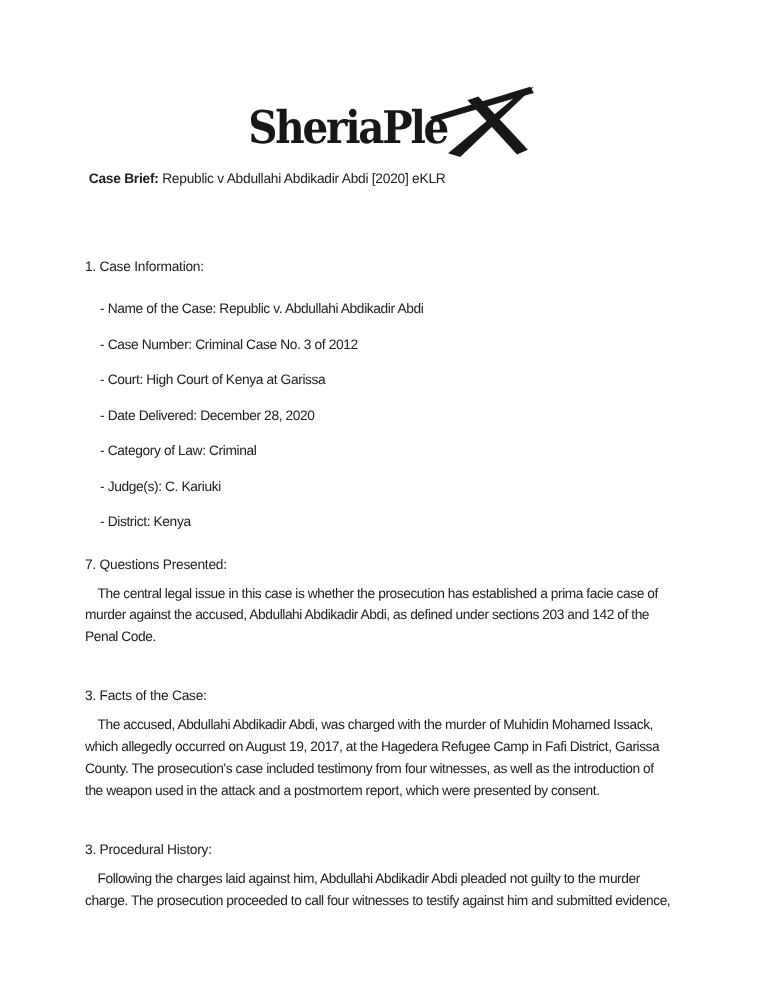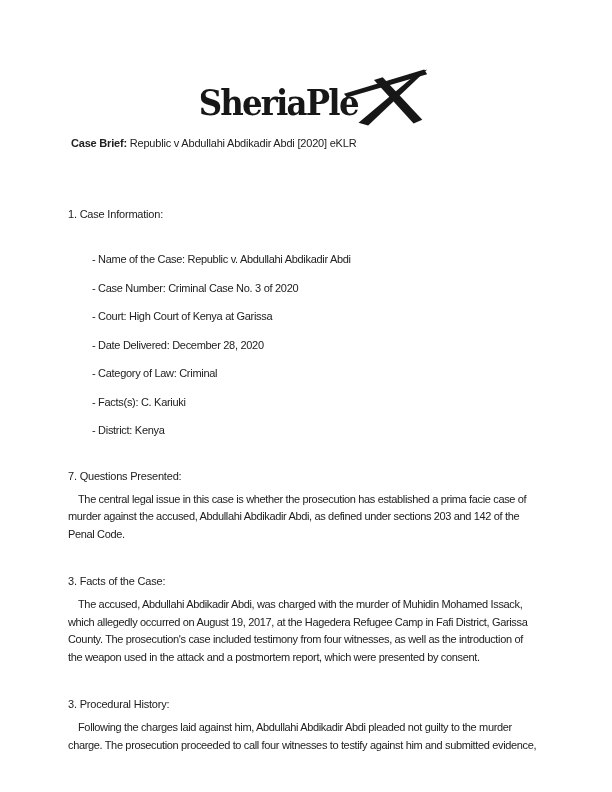--- a/index.html
+++ b/index.html
@@ -62,21 +62,21 @@
     font-size: 11px;
     font-weight: normal;
     line-height: 13px;
     letter-spacing: -0.2px;
   }
   .sec1-h { padding-top: 58px; }
   .sec2-h { padding-top: 9px; }
   .sec3-h { padding-top: 32px; }
   .sec4-h { padding-top: 32px; }
   .case-list {
-    margin: 16px;
+    margin: 4px;
     padding: 8px 0 0 8px;
     font-size: 11px;
     letter-spacing: -0.3px;
   }
   .case-list .list-item { line-height: 28.5px; }
   .para {
     margin: 0;
     padding-top: 8px;
     font-size: 11px;
     line-height: 17.5px;
@@ -103,25 +103,25 @@
 
     <p class="case-brief">
       <span class="cb-label">Case Brief:</span>
       <span class="cb-title">Republic v Abdullahi Abdikadir Abdi [2020] eKLR</span>
     </p>
 
     <div>
       <p class="sec-h sec1-h">1. Case Information:</p>
       <div class="case-list">
         <div class="list-item">- Name of the Case: Republic v. Abdullahi Abdikadir Abdi</div>
-        <div class="list-item">- Case Number: Criminal Case No. 3 of 2020</div>
+        <div class="list-item">- Case Number: Criminal Case No. 3 of 2012</div>
         <div class="list-item">- Court: High Court of Kenya at Garissa</div>
         <div class="list-item">- Date Delivered: December 28, 2020</div>
         <div class="list-item">- Category of Law: Criminal</div>
-        <div class="list-item">- Facts(s): C. Kariuki</div>
+        <div class="list-item">- Judge(s): C. Kariuki</div>
         <div class="list-item">- District: Kenya</div>
       </div>
     </div>
 
     <div>
       <p class="sec-h sec2-h">7. Questions Presented:</p>
       <div class="para">The central legal issue in this case is whether the prosecution has established a prima facie case of
 murder against the accused, Abdullahi Abdikadir Abdi, as defined under sections 203 and 142 of the
 Penal Code.</div>
     </div>

